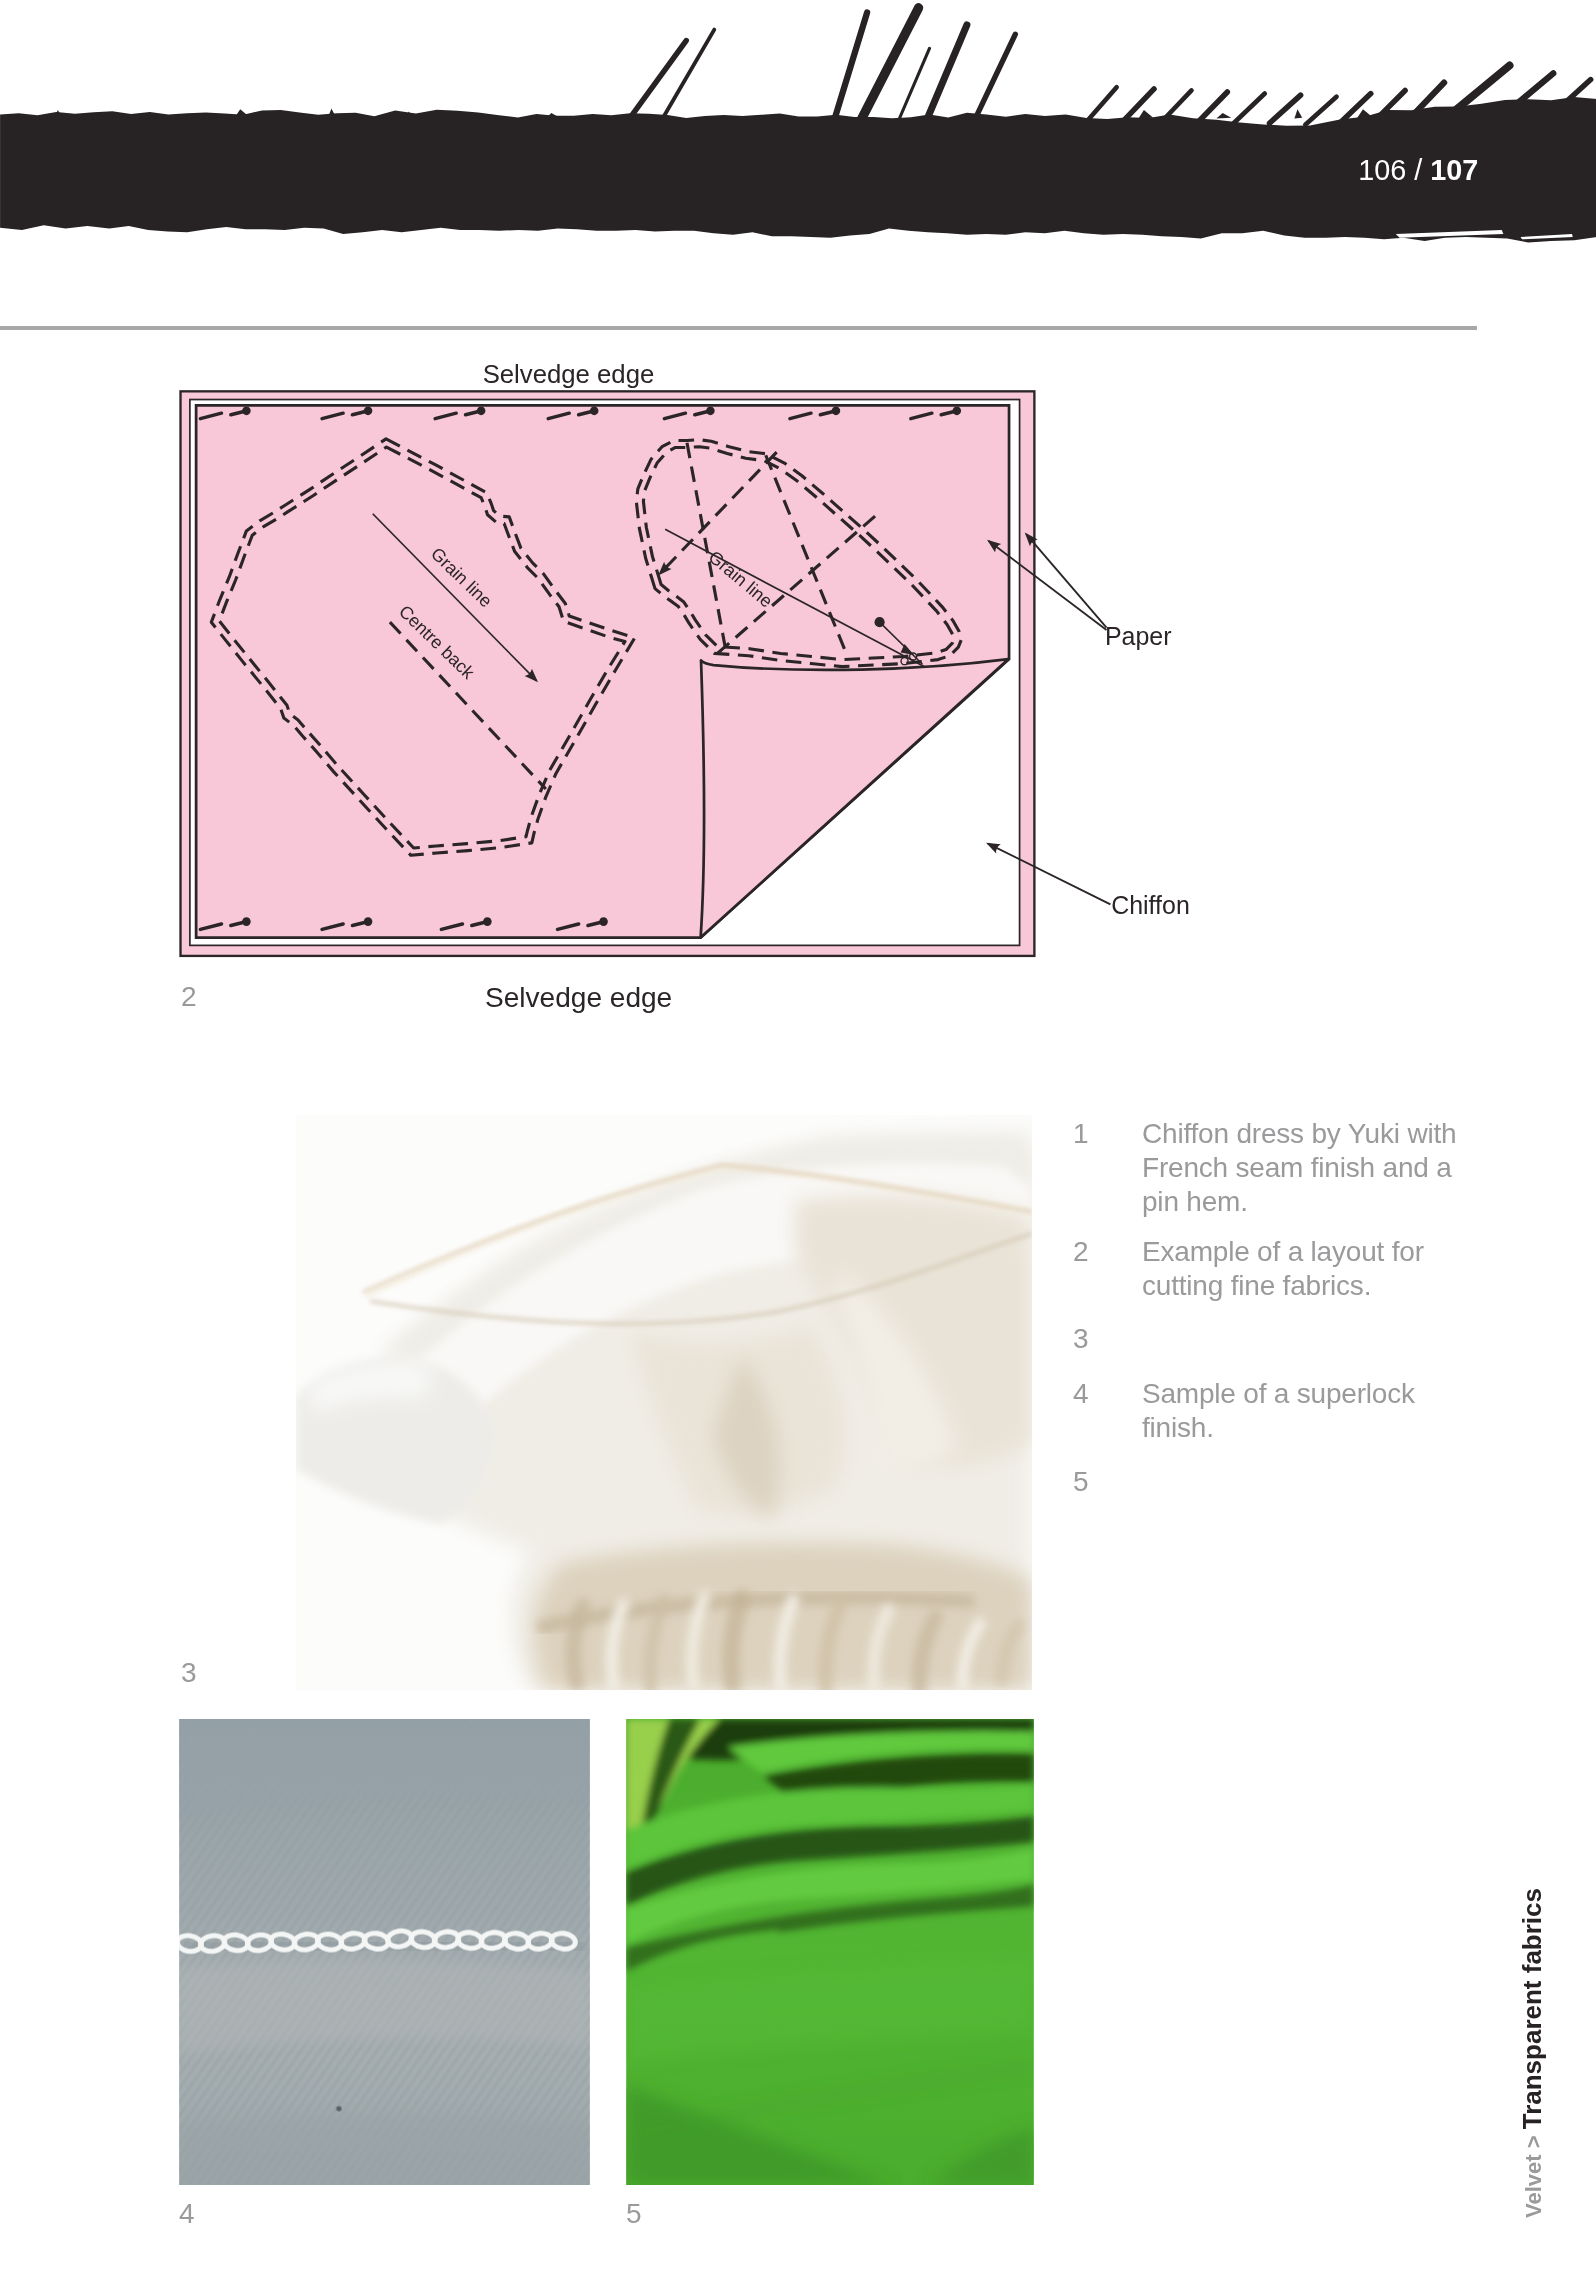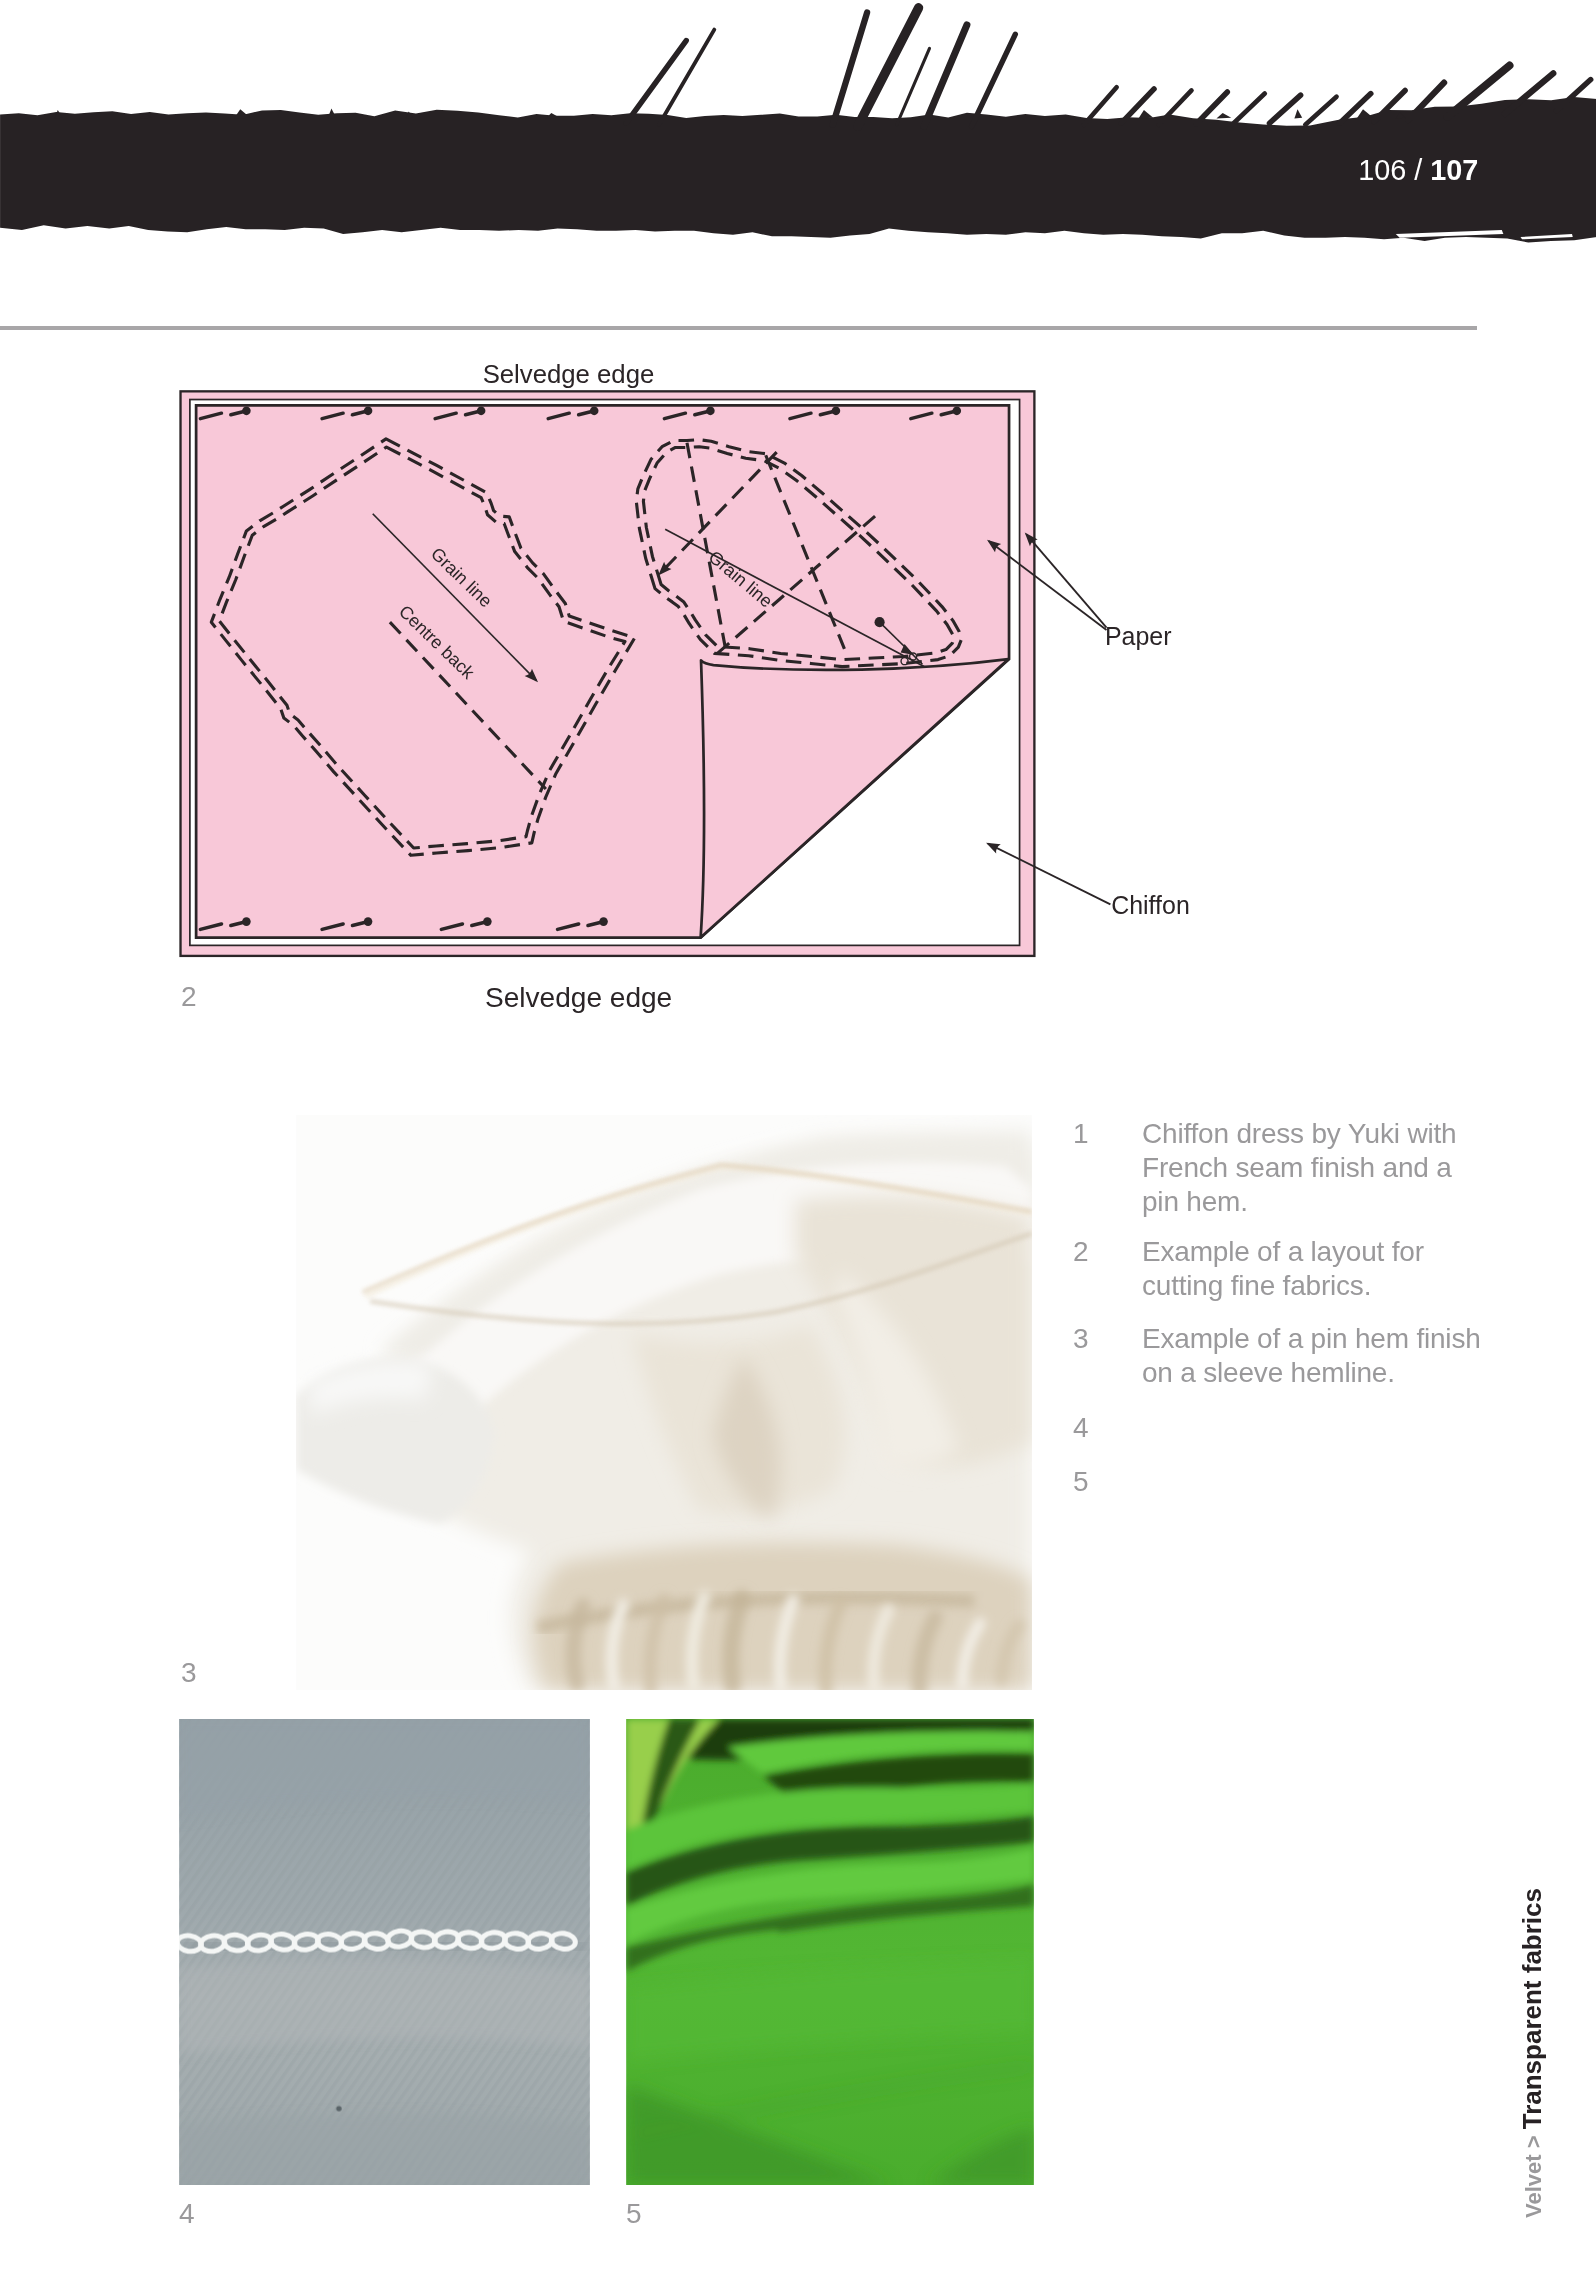--- a/index.html
+++ b/index.html
@@ -218,25 +218,25 @@
       <div>Chiffon dress by Yuki with<br>French seam finish and a<br>pin hem.</div>
     </div>
 
 <div style="display:flex;margin-bottom:19.5px">
       <div style="width:69px;flex:none">2</div>
       <div>Example of a layout for<br>cutting fine fabrics.</div>
     </div>
 
 <div style="display:flex;margin-bottom:21px">
       <div style="width:69px;flex:none">3</div>
-      <div>Example of a pin hem finish<br>on a sleeve hemline.</div>
     </div>
 
 <div style="display:flex;margin-bottom:20px">
       <div style="width:69px;flex:none">4</div>
+      <div>Sample of a superlock<br>finish.</div>
     </div>
 
 <div style="display:flex">
       <div style="width:69px;flex:none">5</div>
     </div>
 </div>
 
 <svg width="411" height="466" viewBox="0 0 527 598" style="position:absolute;left:179px;top:1719px">
 <defs>
 <linearGradient id="g4" x1="0" y1="0" x2="0" y2="1">

